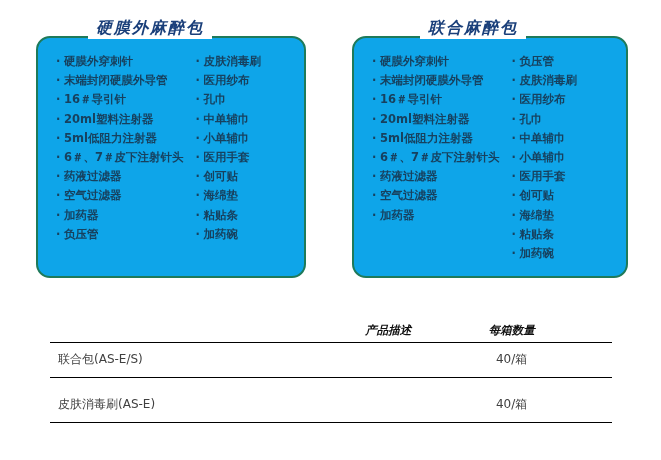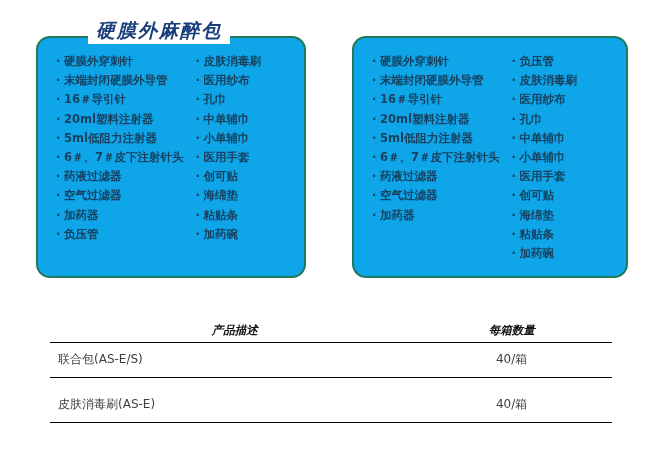--- a/index.html
+++ b/index.html
@@ -37,21 +37,21 @@
   }
   .panel.right {
     left: 352px;
     width: 276px;
     height: 242px;
   }
   .panel-title {
     position: absolute;
     top: 18px;
     font-family: "DejaVu Sans", "Liberation Sans", sans-serif;
-    font-size: 19px;
+    font-size: 16px;
     font-weight: bold;
     font-style: italic;
     color: #1a3f7a;
     letter-spacing: 2px;
     background: #ffffff;
     padding: 0 8px;
     white-space: nowrap;
   }
   .panel-title.left {
     left: 88px;
@@ -96,21 +96,21 @@
     top: 320px;
     width: 661px;
   }
   table.spec {
     border-collapse: collapse;
     margin-left: 50px;
     width: 562px;
     table-layout: fixed;
   }
   table.spec th {
-    text-align: center;
+    text-align: right;
     font-size: 11.5px;
     font-weight: bold;
     font-style: italic;
     color: #111111;
     padding: 3px 0 4px 8px;
     border-bottom: 1.5px solid #000000;
   }
   table.spec th.qty, table.spec td.qty {
     text-align: center;
     padding-left: 0;
@@ -186,20 +186,21 @@
         <div class="item"><span class="dot">·</span><span>中单辅巾</span></div>
         <div class="item"><span class="dot">·</span><span>小单辅巾</span></div>
         <div class="item"><span class="dot">·</span><span>医用手套</span></div>
         <div class="item"><span class="dot">·</span><span>创可贴</span></div>
         <div class="item"><span class="dot">·</span><span>海绵垫</span></div>
         <div class="item"><span class="dot">·</span><span>粘贴条</span></div>
         <div class="item"><span class="dot">·</span><span>加药碗</span></div>
       </div>
     </div>
   </div>
+  <div class="panel-title right">联合麻醉包</div>
 
 </div>
 
 <div class="table-area">
   <table class="spec">
     <colgroup>
         <col class="colw1">
         <col class="colw2">
       </colgroup>
     <thead>

